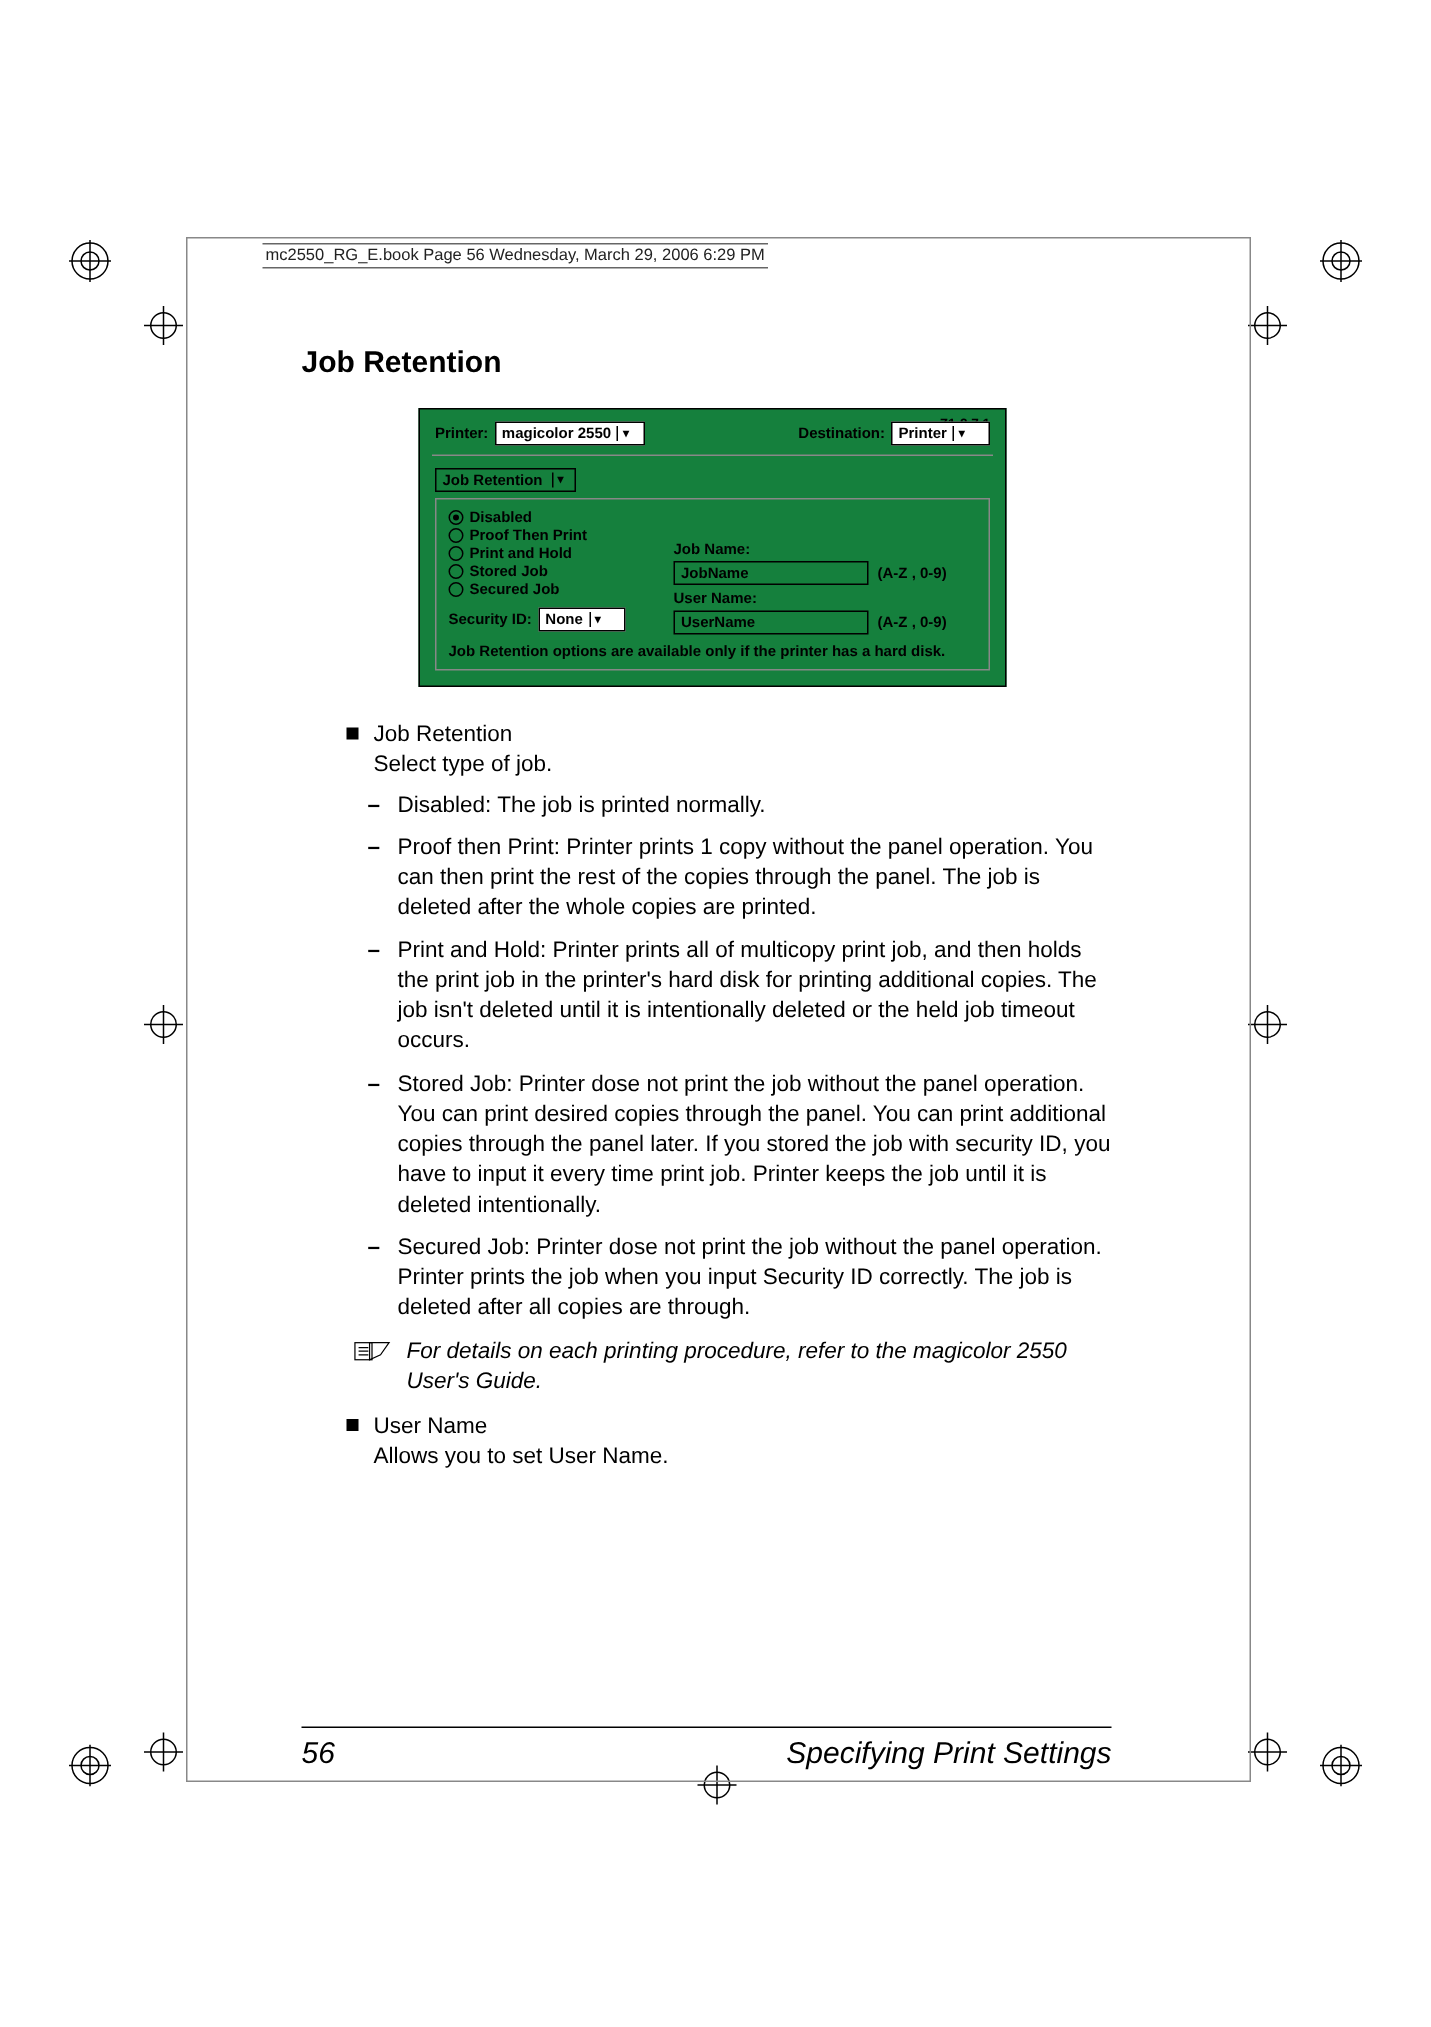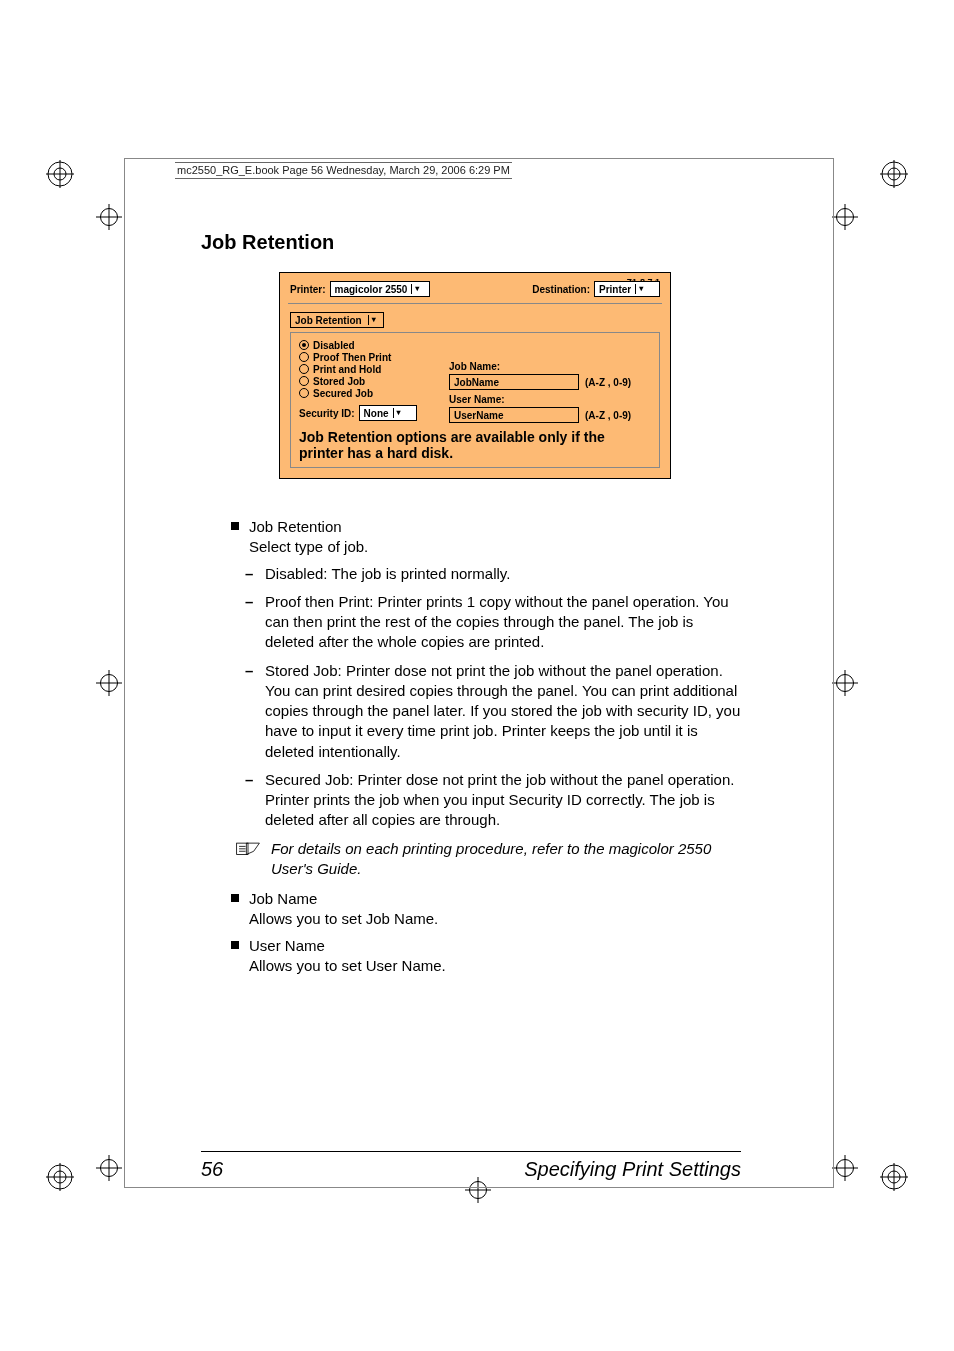--- a/index.html
+++ b/index.html
@@ -74,23 +74,23 @@
 
   h2.section {
     font-size: 20px;
     font-weight: bold;
     margin: 0 0 18px 0;
   }
 
   
   .dialog {
     width: 370px;
-    margin: 0 0 38px 78px;
+    margin: 0 0 22px 78px;
     border: 1px solid #000;
-    background: #fdba74;
+    background: #15803d;
     font-size: 10px;
     font-weight: bold;
     padding: 8px 10px 10px 10px;
     position: relative;
   }
   .dlg-row { display: flex; align-items: center; margin-bottom: 6px; }
   .dlg-label { margin-right: 4px; }
   .dlg-select {
     border: 1px solid #000;
     height: 14px;
@@ -156,21 +156,21 @@
     height: 14px; width: 120px;
     padding: 0 4px;
     display: inline-flex; align-items: center;
     font-weight: bold;
   }
   .dlg-hint { margin-left: 6px; font-weight: bold; }
   .sec-row {
     margin-top: 6px;
     display: flex; align-items: center;
   }
-  .dlg-note { margin-top: 8px; font-size: 14px; font-weight: bold; }
+  .dlg-note { margin-top: 8px; font-size: 10px; font-weight: bold; }
   .dlg-buttons {
     display: flex; justify-content: space-between; align-items: center;
     margin-top: 18px;
   }
   .btn {
     border: 1px solid #000;
     border-radius: 4px;
     height: 18px;
     padding: 0 10px;
     display: inline-flex; align-items: center;
@@ -372,43 +372,40 @@
     <ul class="blist" style="margin-left:30px;">
       <li>
         <span>Job Retention</span><br>
         <span>Select type of job.</span>
       </li>
     </ul>
 
     <ul class="dash" style="margin-left:30px;">
       <li>Disabled: The job is printed normally.</li>
       <li>Proof then Print: Printer prints 1 copy without the panel operation. You can then print the rest of the copies through the panel. The job is deleted after the whole copies are printed.</li>
+      <li>Print and Hold: Printer prints all of multicopy print job, and then holds the print job in the printer's hard disk for printing additional copies. The job isn't deleted until it is intentionally deleted or the held job timeout occurs.</li>
       <li>Stored Job: Printer dose not print the job without the panel operation. You can print desired copies through the panel. You can print additional copies through the panel later. If you stored the job with security ID, you have to input it every time print job. Printer keeps the job until it is deleted intentionally.</li>
       <li>Secured Job: Printer dose not print the job without the panel operation. Printer prints the job when you input Security ID correctly. The job is deleted after all copies are through.</li>
     </ul>
 
     <div class="note-row">
       <span class="note-icon">
         <svg viewBox="0 0 32 20" width="26" height="18">
           <rect x="2" y="4" width="14" height="14" fill="none" stroke="#000" stroke-width="1"></rect>
           <line x1="5" y1="8" x2="13" y2="8" stroke="#000"></line>
           <line x1="5" y1="11" x2="13" y2="11" stroke="#000"></line>
           <line x1="5" y1="14" x2="13" y2="14" stroke="#000"></line>
           <path d="M14 4 L30 4 L23 14 L14 18 Z" fill="none" stroke="#000"></path>
         </svg>
       </span>
       <span class="note-text">For details on each printing procedure, refer to the magicolor 2550 User's Guide.</span>
     </div>
 
     <ul class="blist" style="margin-left:30px;">
       <li>
-        <span>Job Name</span><br>
-        <span>Allows you to set Job Name.</span>
-      </li>
-      <li>
         <span>User Name</span><br>
         <span>Allows you to set User Name.</span>
       </li>
     </ul>
 
   </div>
 
   <div class="footer" style="left:76px; width:540px;">
     <span>56</span>
     <span>Specifying Print Settings</span>

